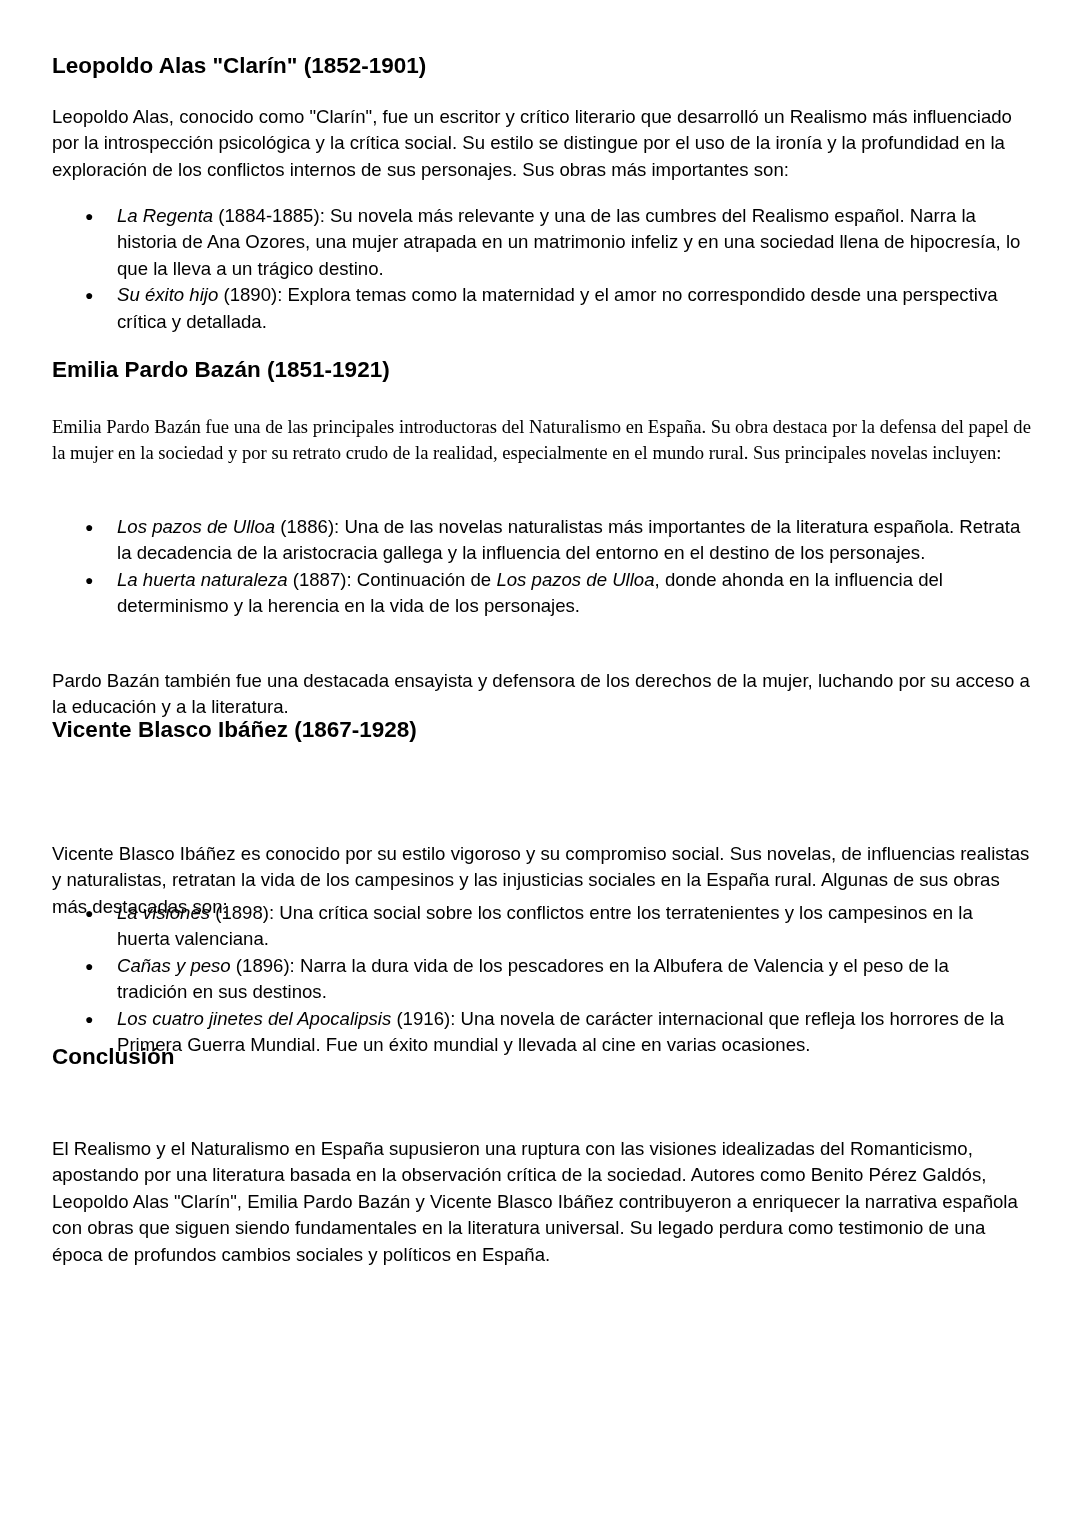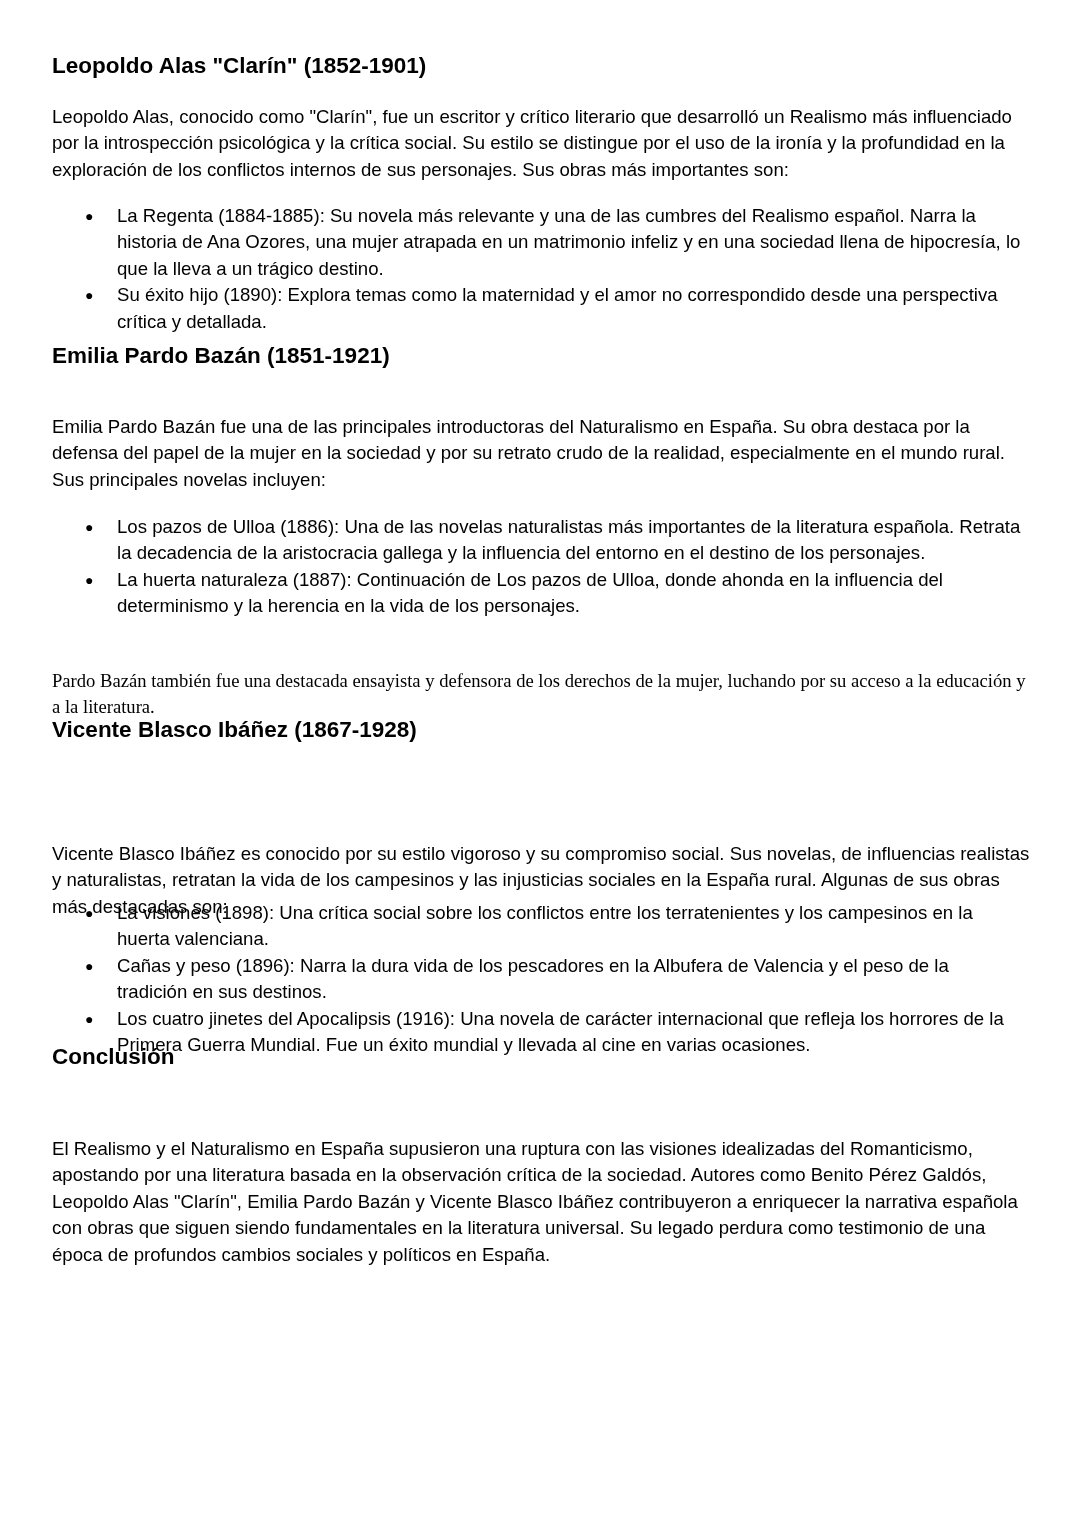--- a/index.html
+++ b/index.html
@@ -22,49 +22,49 @@
     position: absolute; left: 0; width: 990px;
   }
   ul li {
     position: relative; padding-left: 65px;
     font-size: 18.6px; line-height: 26.4px; width: 905px;
   }
   ul li .bullet {
     position: absolute; left: 33px; top: 0; width: 10px;
     font-size: 14px;
   }
-  .it { }
+  .it { font-style: italic; }
 </style>
 </head>
 <body>
 
 <div class="page">
 
   <h2 style="top:52px;">Leopoldo Alas "Clarín" (1852-1901)</h2>
   <p style="top:104px;">Leopoldo Alas, conocido como "Clarín", fue un escritor y crítico literario que desarrolló un Realismo más influenciado por la introspección psicológica y la crítica social. Su estilo se distingue por el uso de la ironía y la profundidad en la exploración de los conflictos internos de sus personajes. Sus obras más importantes son:</p>
   <ul style="top:203px;">
     <li>
       <span class="bullet">●</span><span class="it">La Regenta</span><span> (1884-1885): Su novela más relevante y una de las cumbres del Realismo español. Narra la historia de Ana Ozores, una mujer atrapada en un matrimonio infeliz y en una sociedad llena de hipocresía, lo que la lleva a un trágico destino.</span>
     </li>
     <li>
       <span class="bullet">●</span><span class="it">Su éxito hijo</span><span> (1890): Explora temas como la maternidad y el amor no correspondido desde una perspectiva crítica y detallada.</span>
     </li>
   </ul>
 
-  <h2 style="top:342px;">Emilia Pardo Bazán (1851-1921)</h2>
-  <p style="top:414px;">Emilia Pardo Bazán fue una de las principales introductoras del Naturalismo en España. Su obra destaca por la defensa del papel de la mujer en la sociedad y por su retrato crudo de la realidad, especialmente en el mundo rural. Sus principales novelas incluyen:</p>
+  <h2 style="top:356px;">Emilia Pardo Bazán (1851-1921)</h2>
+  <p style="top:414px;font-family:Liberation Serif, serif;">Emilia Pardo Bazán fue una de las principales introductoras del Naturalismo en España. Su obra destaca por la defensa del papel de la mujer en la sociedad y por su retrato crudo de la realidad, especialmente en el mundo rural. Sus principales novelas incluyen:</p>
   <ul style="top:514px;">
     <li>
       <span class="bullet">●</span><span class="it">Los pazos de Ulloa</span><span> (1886): Una de las novelas naturalistas más importantes de la literatura española. Retrata la decadencia de la aristocracia gallega y la influencia del entorno en el destino de los personajes.</span>
     </li>
     <li>
       <span class="bullet">●</span><span class="it">La huerta naturaleza</span><span> (1887): Continuación de </span><span class="it">Los pazos de Ulloa</span><span>, donde ahonda en la influencia del determinismo y la herencia en la vida de los personajes.</span>
     </li>
   </ul>
-  <p style="top:668px;font-family:Liberation Serif, serif;">Pardo Bazán también fue una destacada ensayista y defensora de los derechos de la mujer, luchando por su acceso a la educación y a la literatura.</p>
+  <p style="top:668px;">Pardo Bazán también fue una destacada ensayista y defensora de los derechos de la mujer, luchando por su acceso a la educación y a la literatura.</p>
 
   <h2 style="top:716px;">Vicente Blasco Ibáñez (1867-1928)</h2>
   <p style="top:799px;margin-top:42px;">Vicente Blasco Ibáñez es conocido por su estilo vigoroso y su compromiso social. Sus novelas, de influencias realistas y naturalistas, retratan la vida de los campesinos y las injusticias sociales en la España rural. Algunas de sus obras más destacadas son:</p>
   <ul style="top:900px;">
     <li>
       <span class="bullet">●</span><span class="it">La visiones</span><span> (1898): Una crítica social sobre los conflictos entre los terratenientes y los campesinos en la huerta valenciana.</span>
     </li>
     <li>
       <span class="bullet">●</span><span class="it">Cañas y peso</span><span> (1896): Narra la dura vida de los pescadores en la Albufera de Valencia y el peso de la tradición en sus destinos.</span>
     </li>

